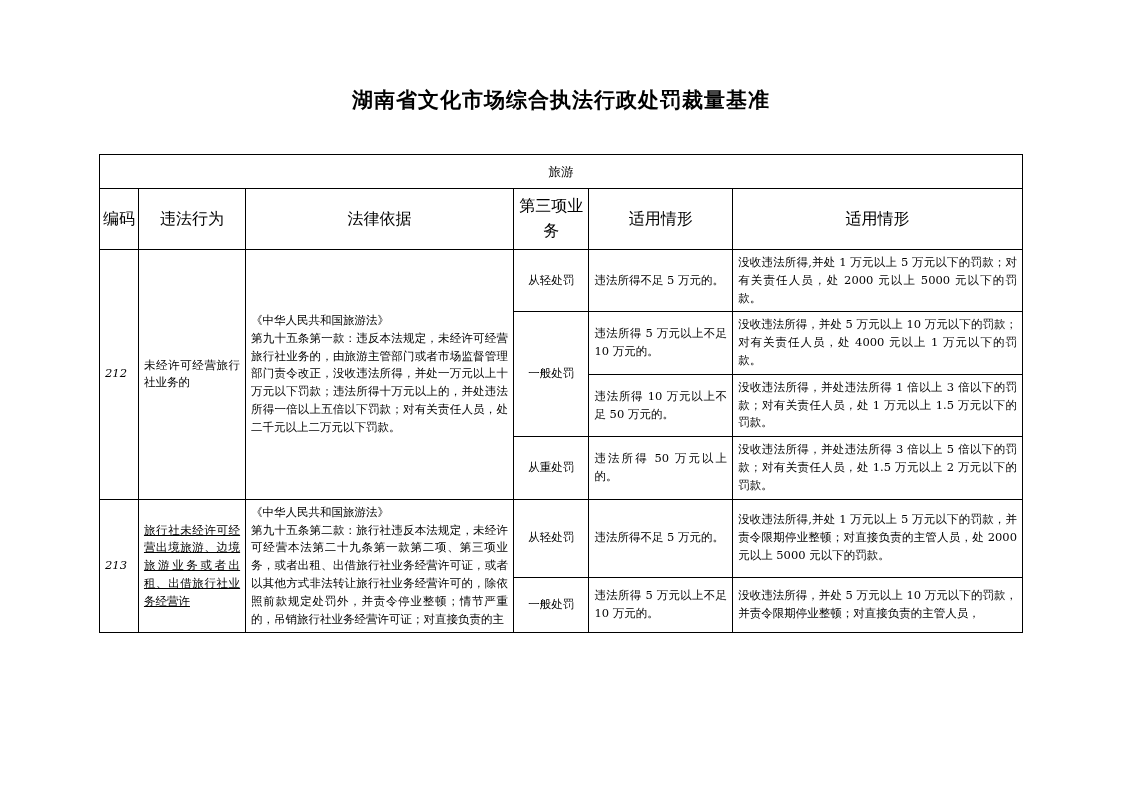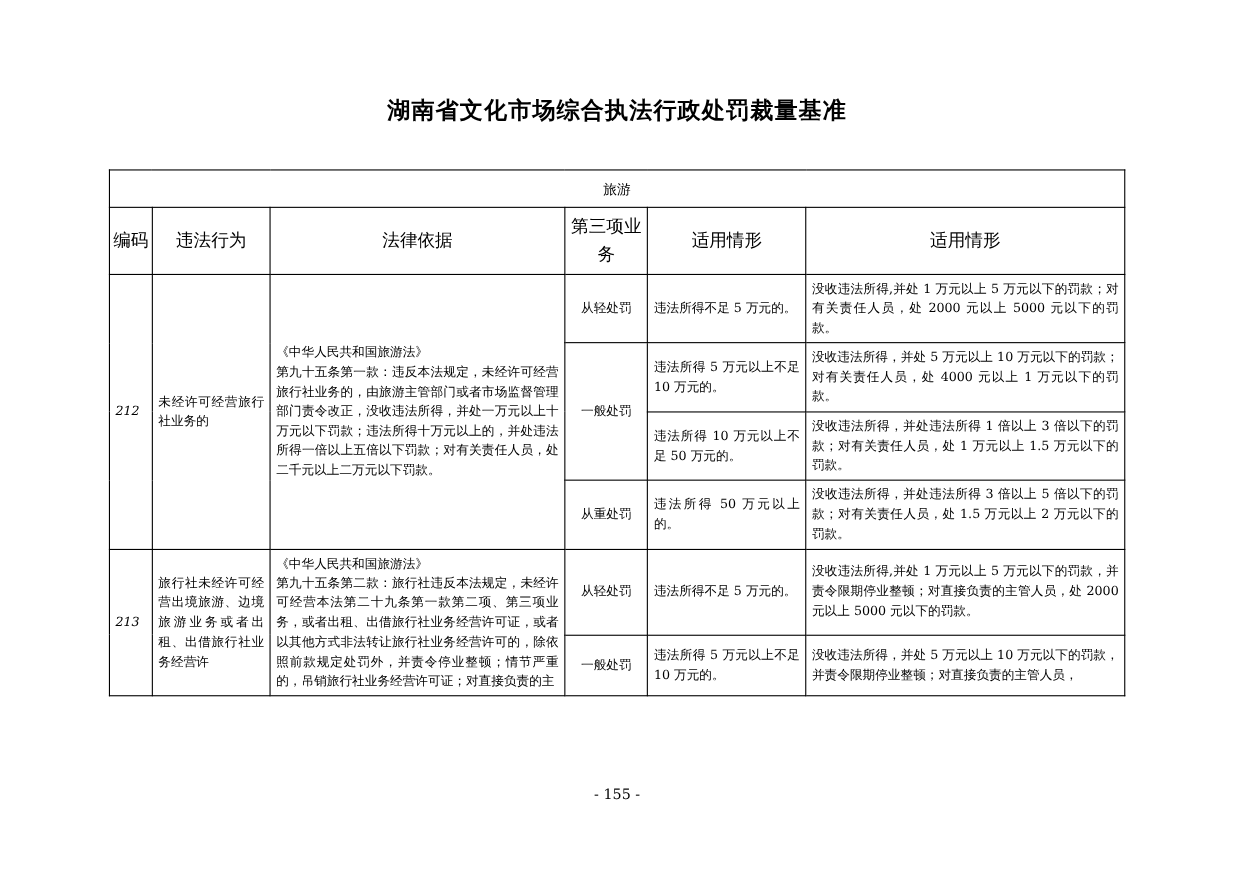--- a/index.html
+++ b/index.html
@@ -65,21 +65,21 @@
   .c-case { width: 118px; }
   .c-pen { width: 238px; }
 
   .cell-text {
     display: block;
     white-space: pre-wrap;
     text-align: justify;
     text-justify: inter-ideograph;
   }
   .center-v { vertical-align: middle; }
-  .top-v { vertical-align: top; }
+  .top-v { vertical-align: top; text-decoration: underline; }
   .law-cell { vertical-align: top; margin-top: 48px; }
   .pen-cell { vertical-align: middle; }
 
   .page-num {
     position: absolute;
     top: 715px;
     left: 0;
     width: 1122px;
     text-align: center;
     font-size: 13px;
@@ -189,14 +189,13 @@
             <span class="cell-text">违法所得 5 万元以上不足 10 万元的。</span>
           </td>
         <td class="pen-cell">
             <span class="cell-text">没收违法所得，并处 5 万元以上 10 万元以下的罚款，并责令限期停业整顿；对直接负责的主管人员，</span>
           </td>
       </tr>
     </tbody>
   </table>
 
   <div class="clip-bottom"></div>
-  <div class="page-num">- 155 -</div>
 </div>
 
 </body></html>

